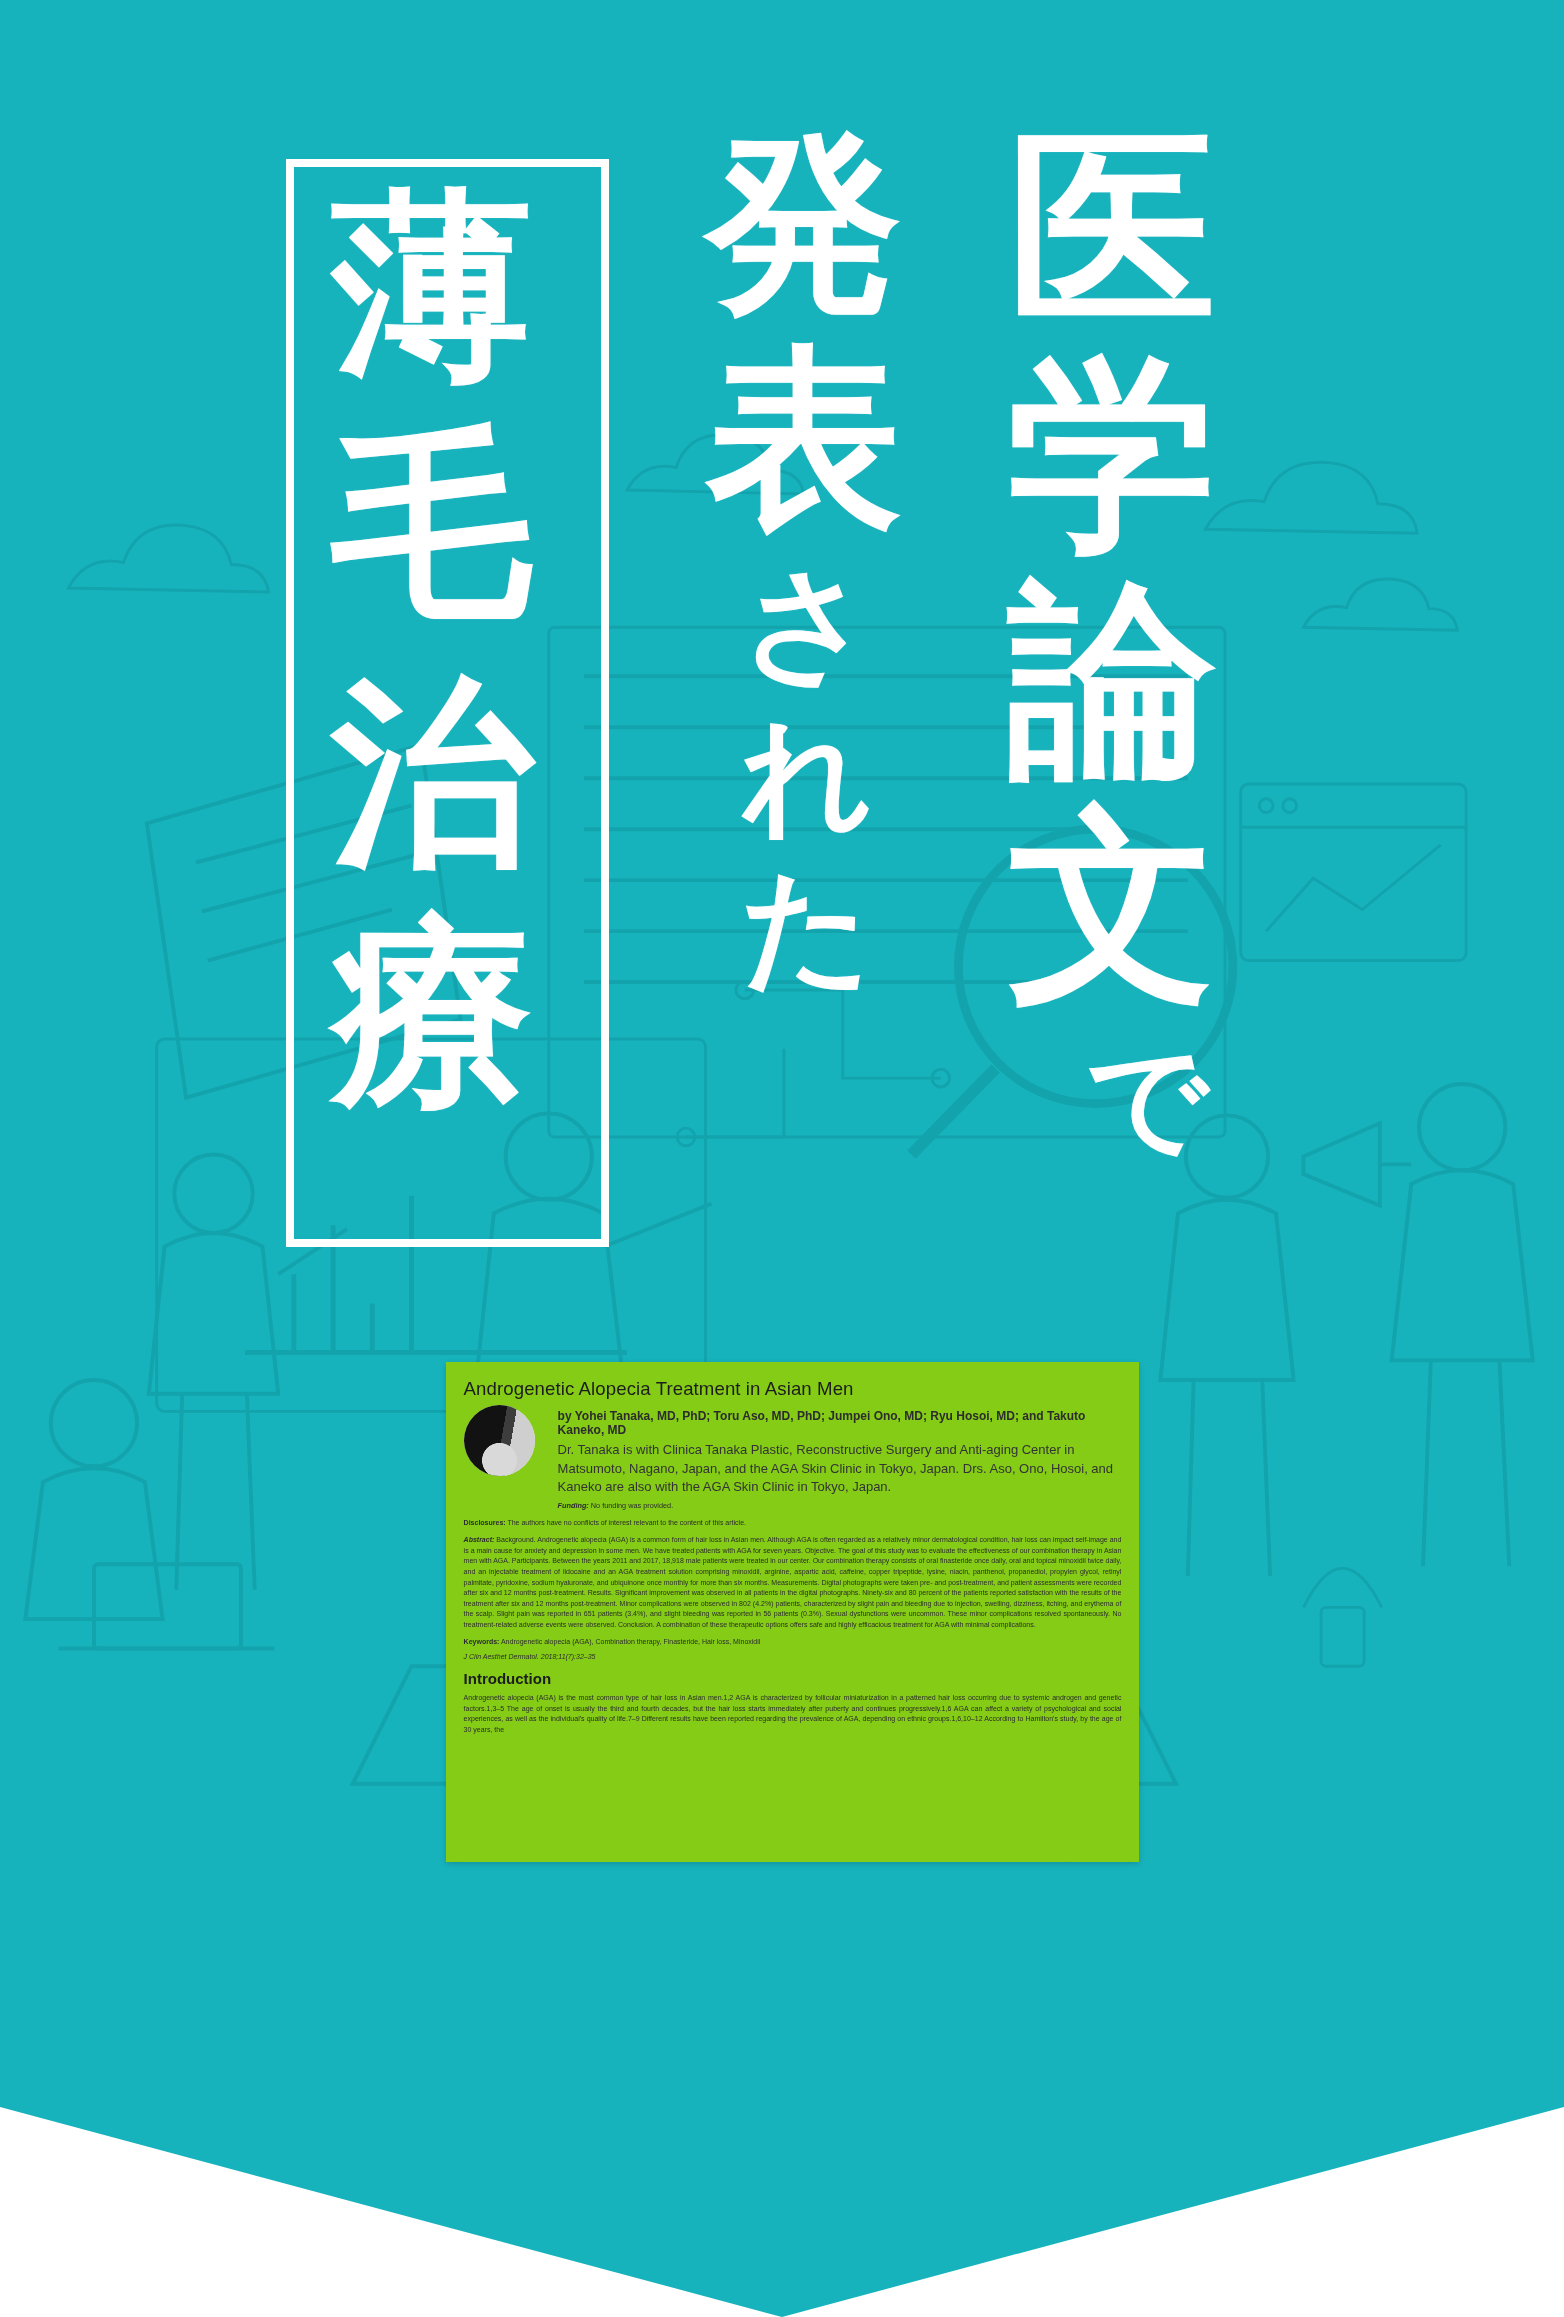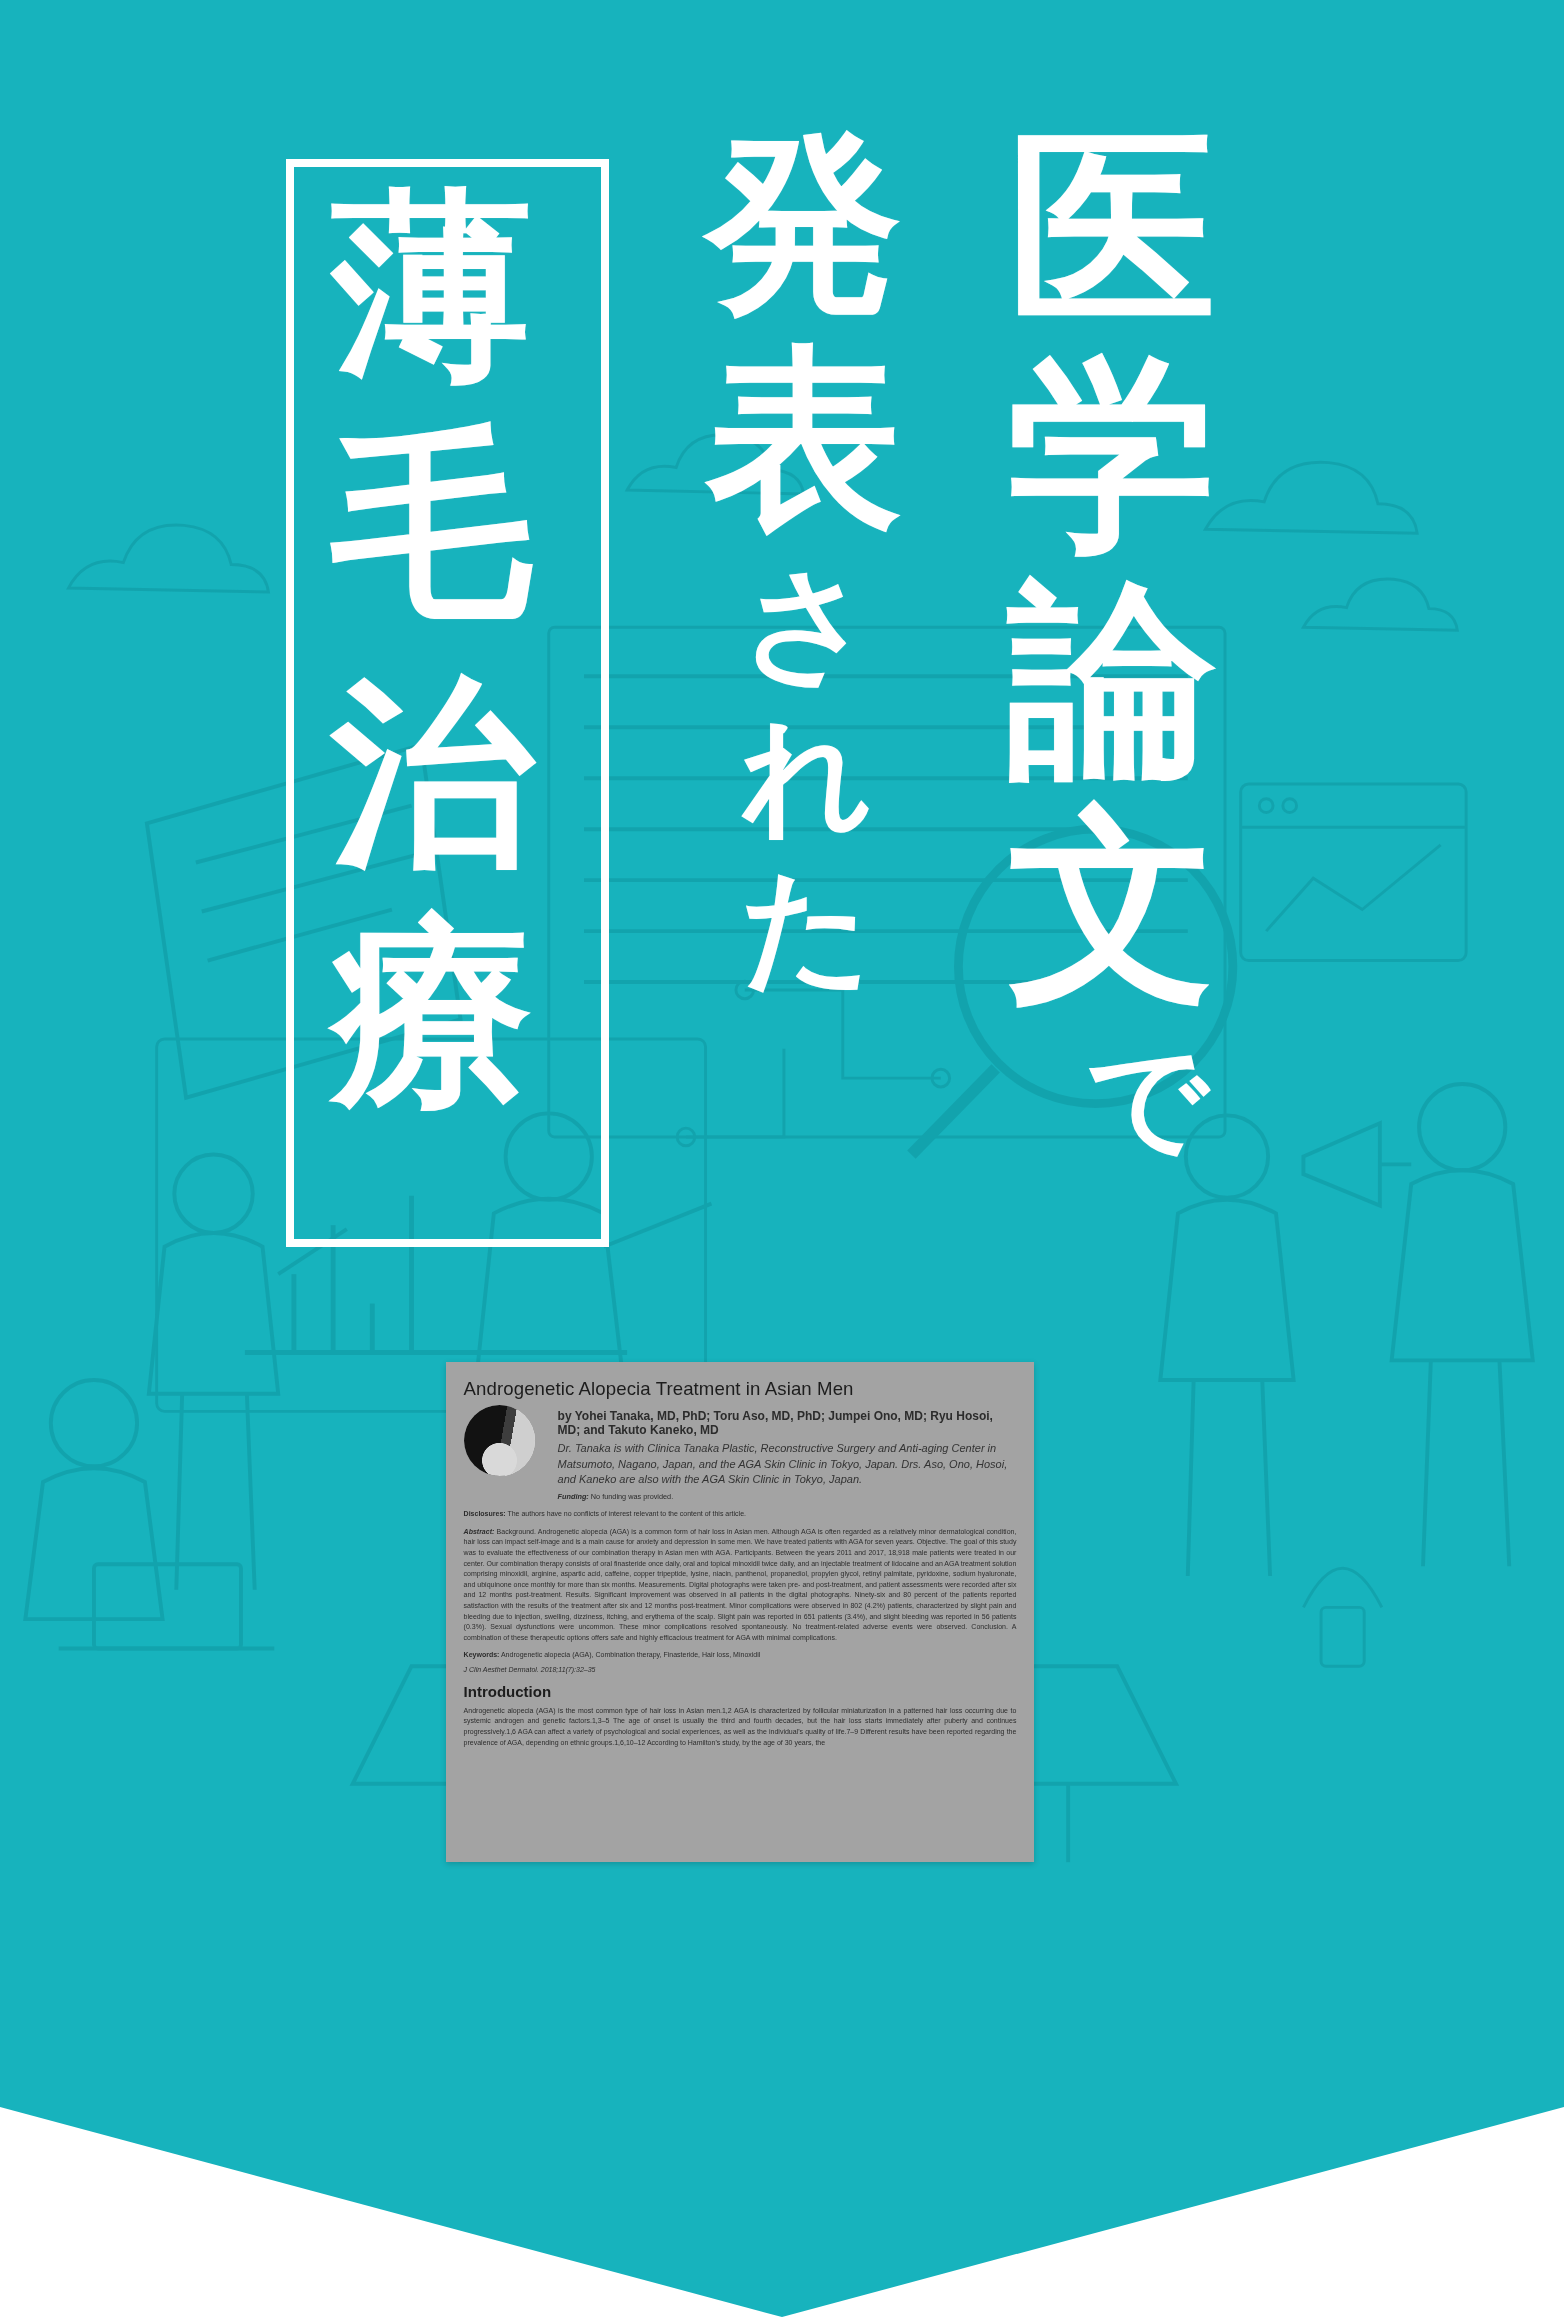--- a/index.html
+++ b/index.html
@@ -79,43 +79,42 @@
   .k-usu  { left: 331px;  top: 186px; font-size: 202px; }
   .k-mou  { left: 331px;  top: 423px; font-size: 202px; }
   .k-chi  { left: 331px;  top: 672px; font-size: 202px; }
   .k-ryou { left: 331px;  top: 912px; font-size: 202px; }
 
   
   #paper {
     position: absolute;
     left: 446px;
     top: 1362px;
-    width: 588px;
+    width: 693px;
     height: 500px;
-    background: #a3a3a3;
+    background: #84cc16;
     color: #2c2c2c;
     padding: 13.7px 17.6px 9.8px 17.6px;
     overflow: hidden;
     box-shadow: 0 2px 5.9px rgba(0,0,0,0.18);
   }
   #paper .p-title {
     font-size: 18.6px;
     font-weight: 400;
     color: #1d1d1d;
     margin: 2px 0 9.8px 0;
     letter-spacing: 0.1px;
   }
   #paper .p-byline {
     font-size: 12px;
     font-weight: 700;
     margin: 0 0 3.9px 94px;
   }
   #paper .p-affil {
-    font-size: 11px;
-    font-style: italic;
+    font-size: 13px;
     line-height: 1.4;
     margin: 0 0 4.9px 94px;
     color: #333;
   }
   #paper .p-funding {
     font-size: 7.3px;
     margin: 0 0 7.8px 94px;
   }
   #paper .p-funding b { font-style: italic; }
   #paper .p-disclosure {

